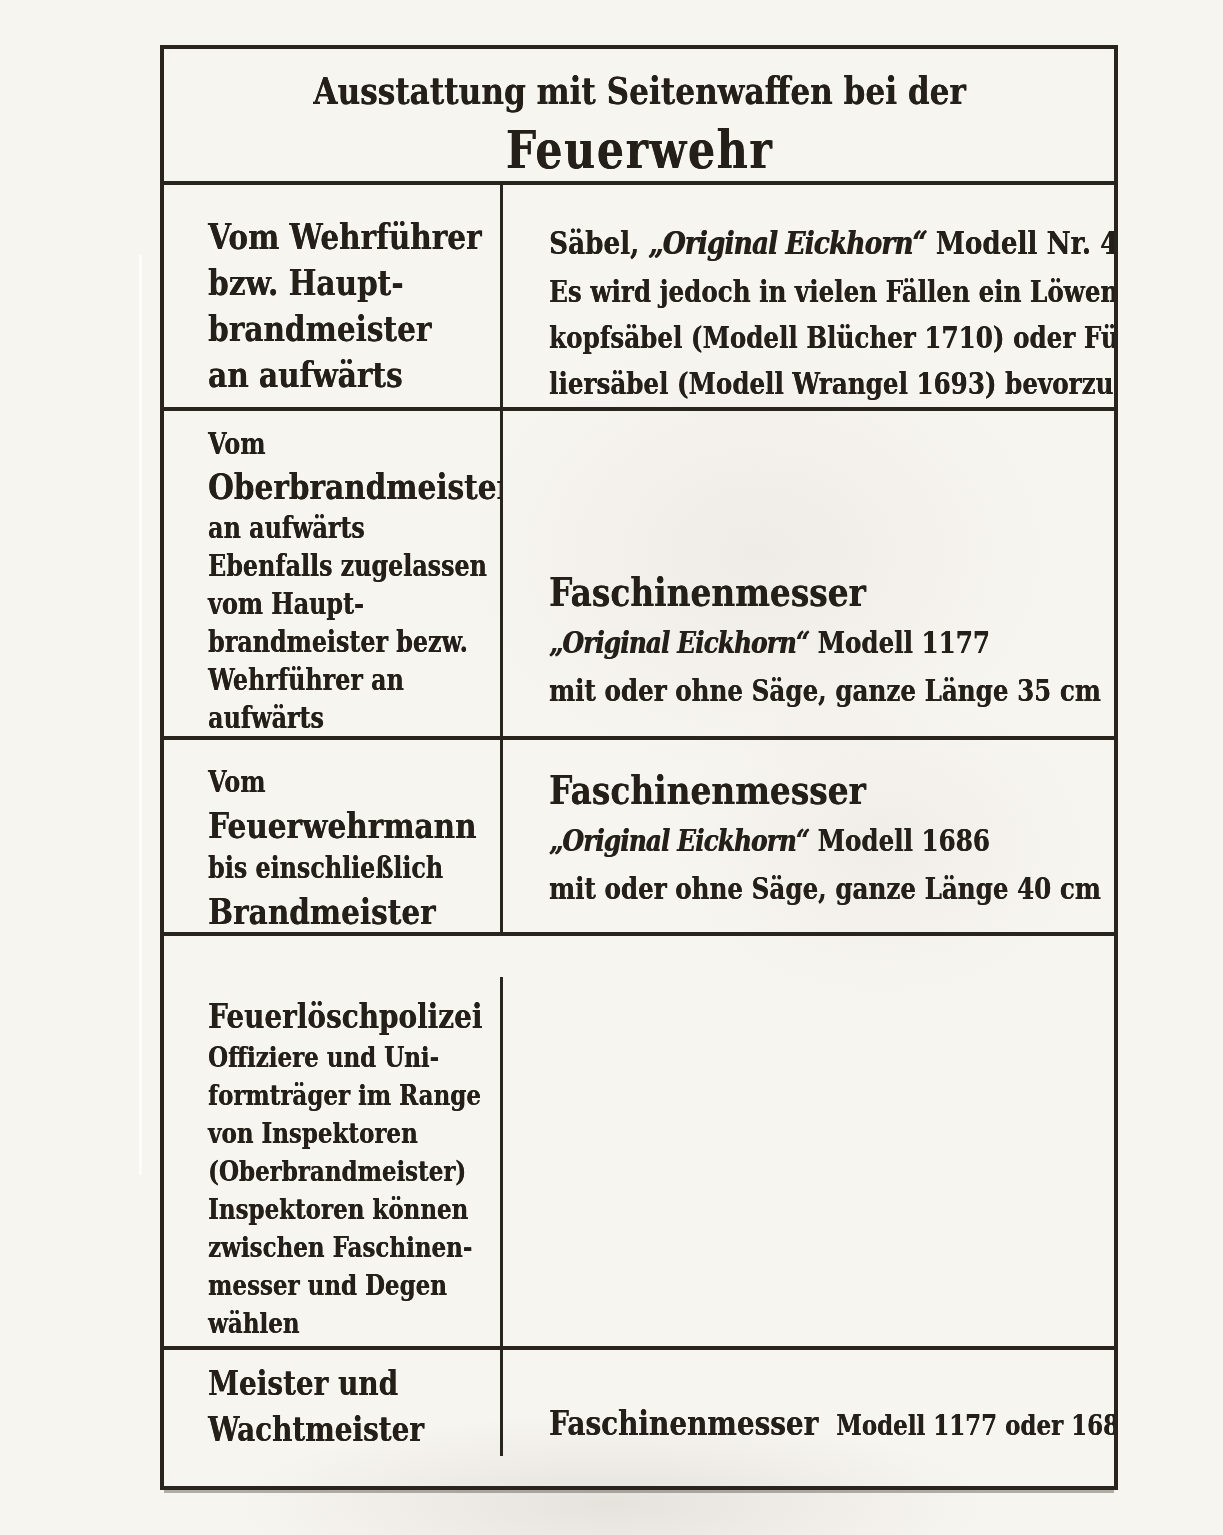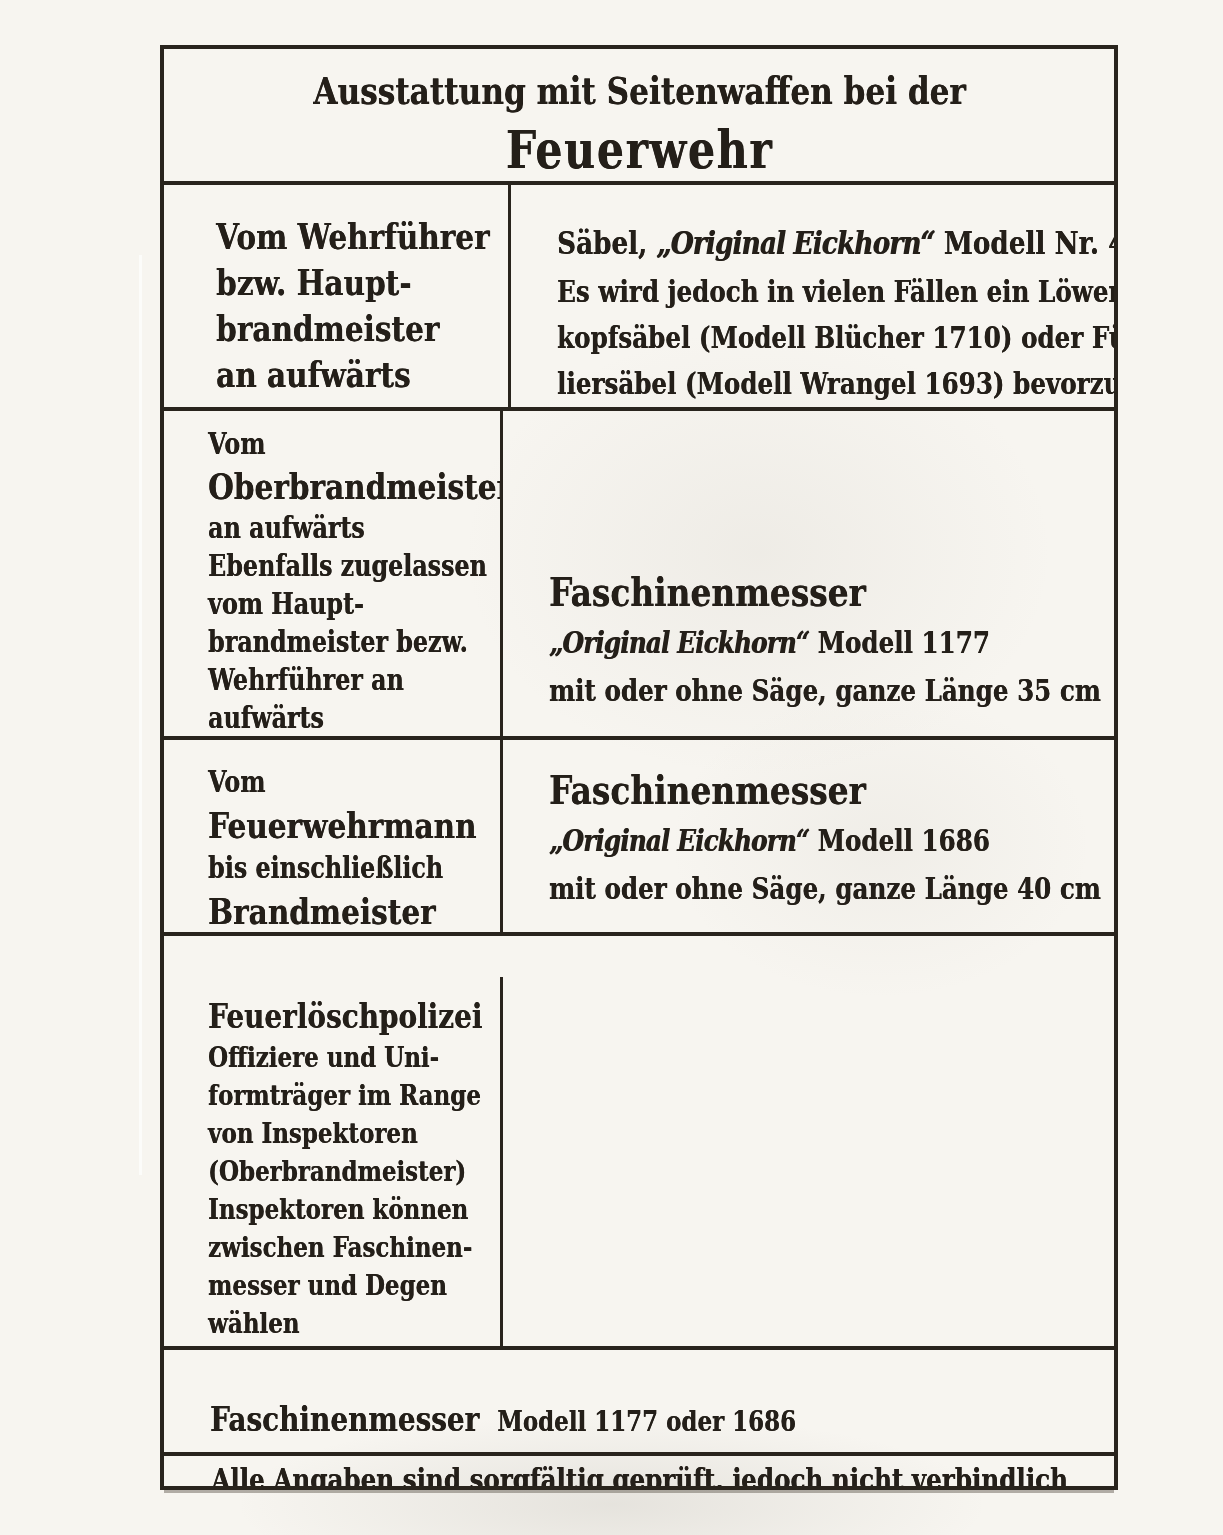--- a/index.html
+++ b/index.html
@@ -24,21 +24,21 @@
   .doc-table {
     position:absolute; left:160px; top:45px; width:958px; height:1445px;
     border:4px solid #29241d;
     display:flex; flex-direction:column;
     box-shadow:0 7px 0 -4px rgba(90,84,74,0.45);
     background:transparent;
   }
   .trow { border-bottom:4px solid #29241d; display:flex; overflow:hidden; }
   .trow:last-child { border-bottom:none; }
   .title-row { height:136px; display:block; text-align:center; }
-  .r1 { height:226px;padding-left:8px; } .r2 { height:329px; } .r3 { height:196px; }
+  .r1 { height:226px; } .r2 { height:329px; } .r3 { height:196px; }
   .r4 { height:373px;margin-top:41px; } .r5 { height:106px; }
   .footer-row { flex:1; display:block; text-align:center; }
 
   .cell { overflow:hidden; display:flex; flex-direction:column; }
   .cell.left  { width:339px; border-right:3px solid #29241d; padding-left:44px; }
   .cell.right { flex:1; padding-left:46px; padding-right:6px; }
   .v-bottom { justify-content:flex-end; }
 
   
   .cx  { width:122%; transform:scaleX(0.82); transform-origin:0 50%; }
@@ -176,29 +176,30 @@
           <div class="line rank-body">(Oberbrandmeister)</div>
           <div class="line rank-body">Inspektoren können</div>
           <div class="line rank-body">zwischen Faschinen-</div>
           <div class="line rank-body">messer und Degen</div>
           <div class="line rank-body">wählen</div>
         </div>
       </div>
     </div>
 
     <div class="trow r5">
+      <div class="cell left">
+        <div class="cx">
+          <div class="line rank-big">Meister und</div>
+          <div class="line rank-big">Wachtmeister</div>
+        </div>
+      </div>
       <div class="cell right v-bottom">
         <div class="cx">
           <div class="line">
             <span class="w-name">Faschinenmesser</span><span class="w-model-inline">Modell 1177 oder 1686</span>
           </div>
         </div>
       </div>
     </div>
 
-    <div class="trow footer-row">
-      <div class="cxc">
-        <div class="line footer-line">Alle Angaben sind sorgfältig geprüft, jedoch nicht verbindlich</div>
-      </div>
-    </div>
 
   </div>
 </div>
 
 </body></html>

